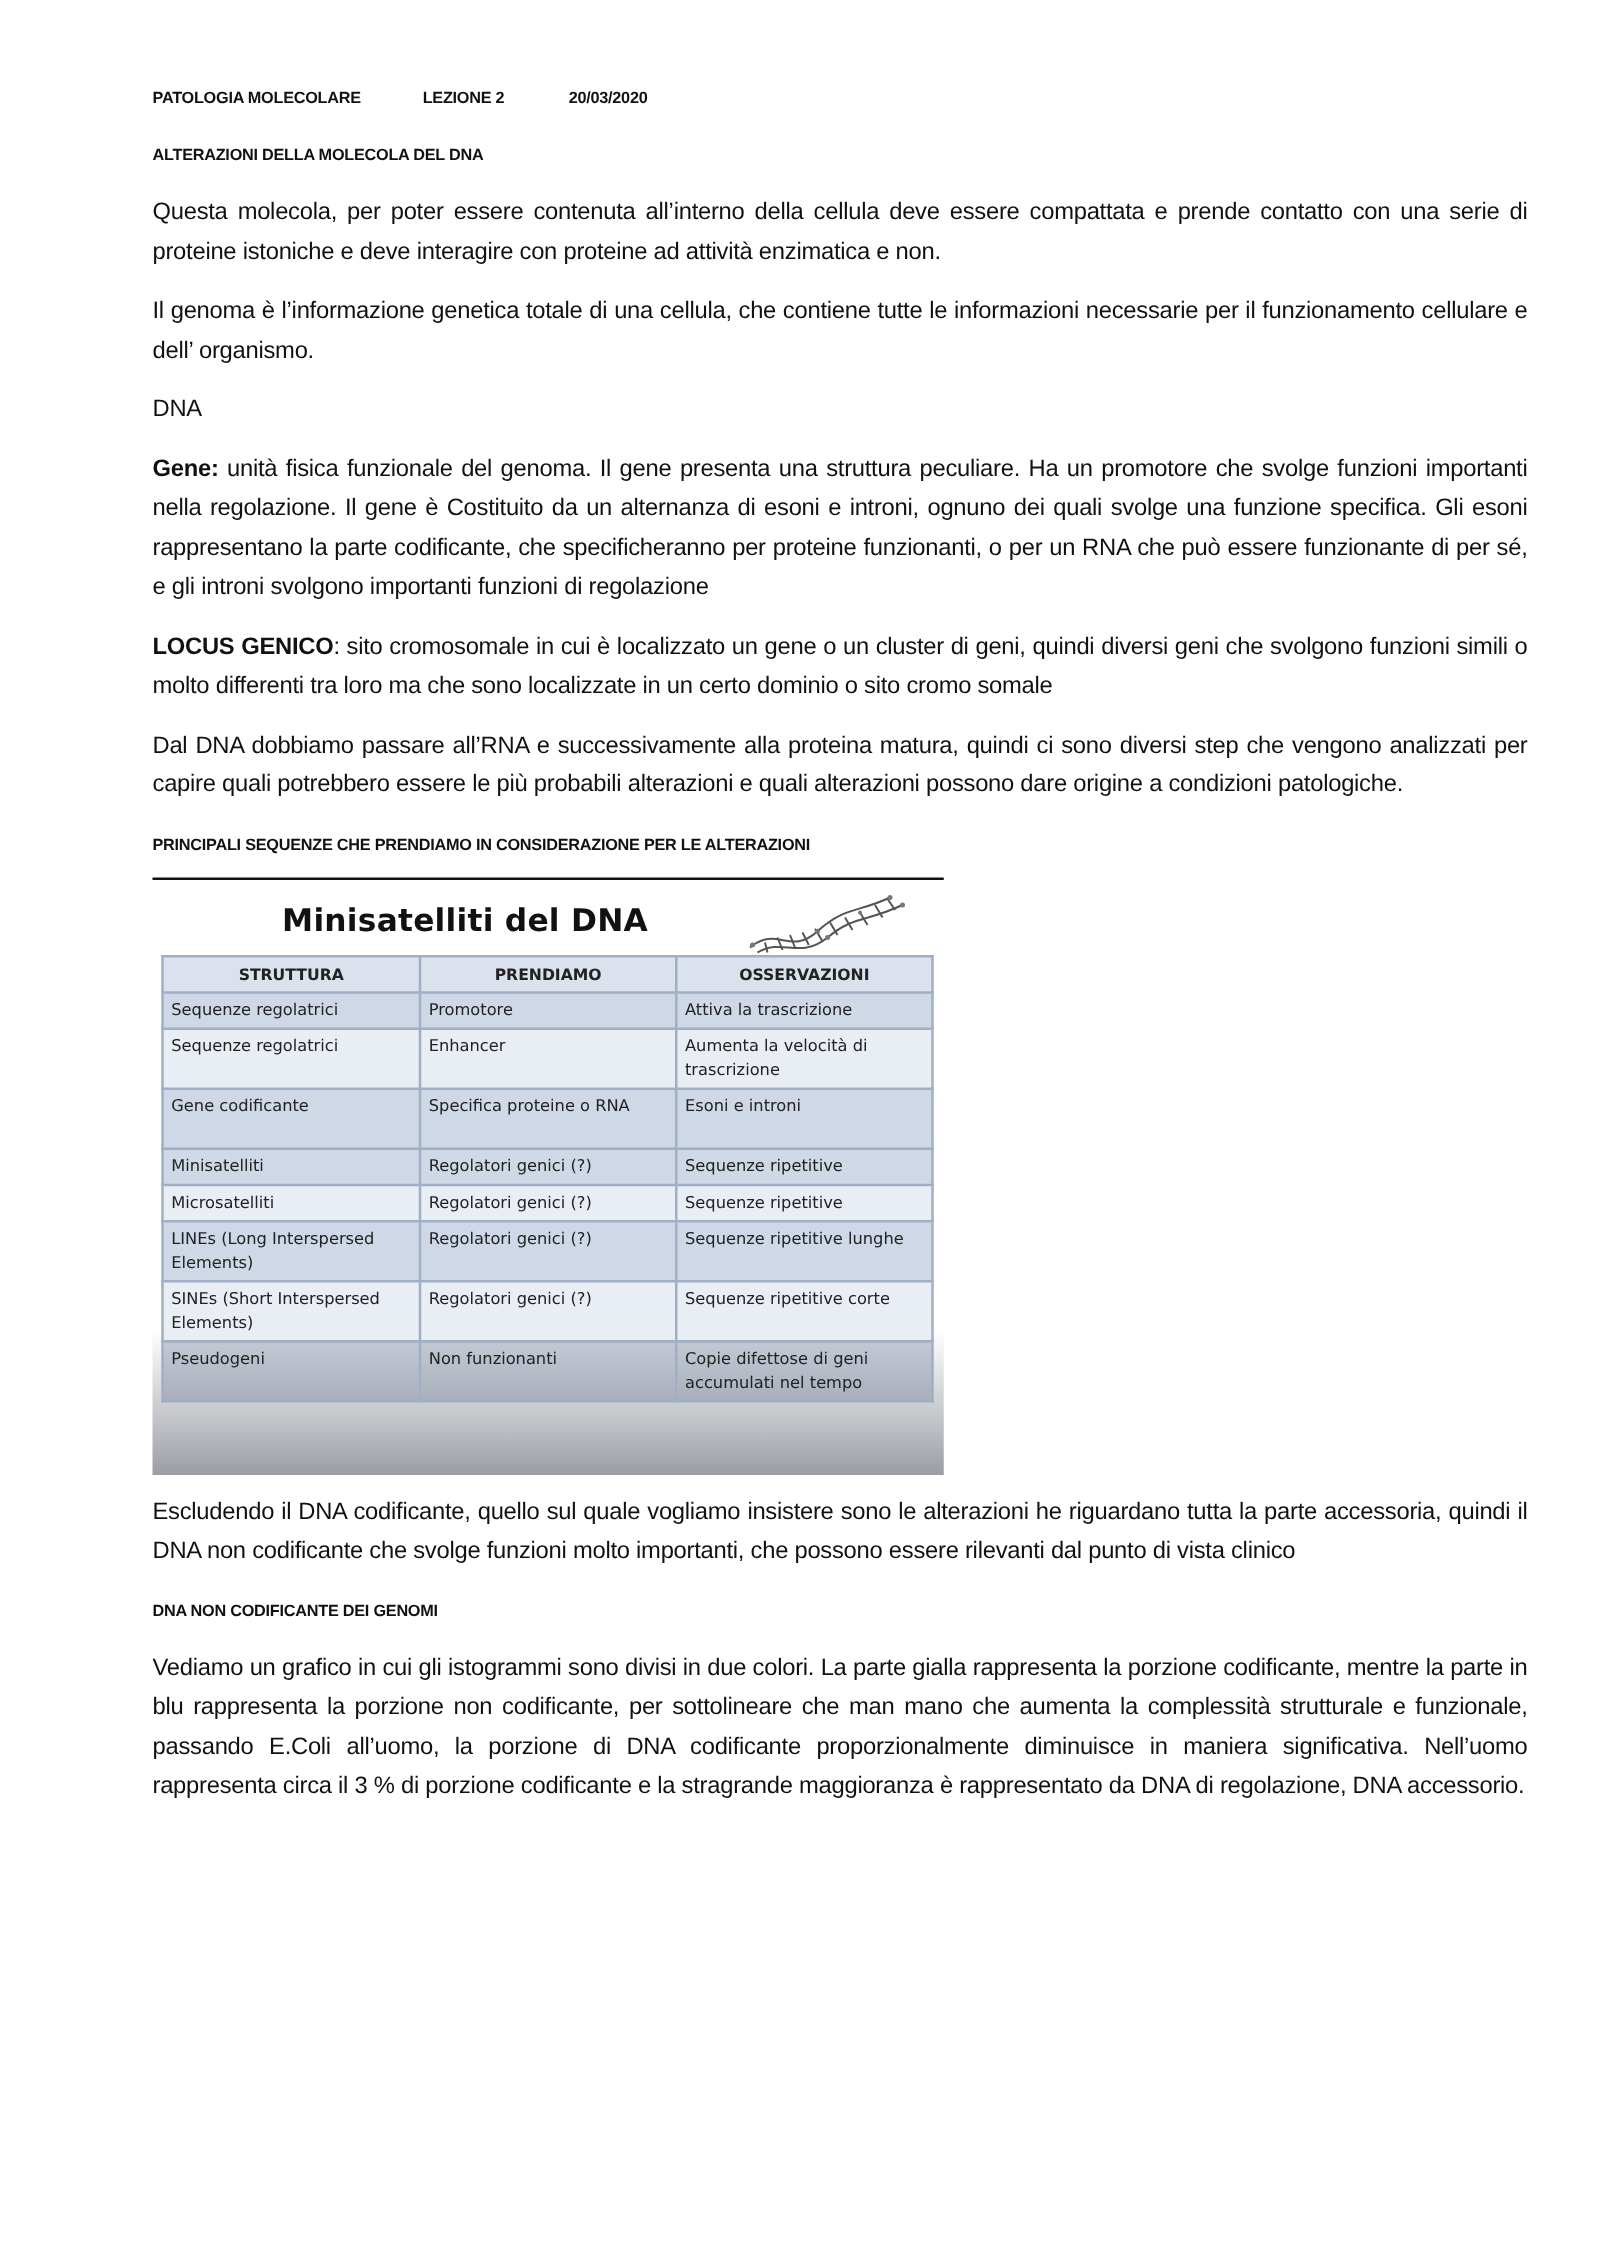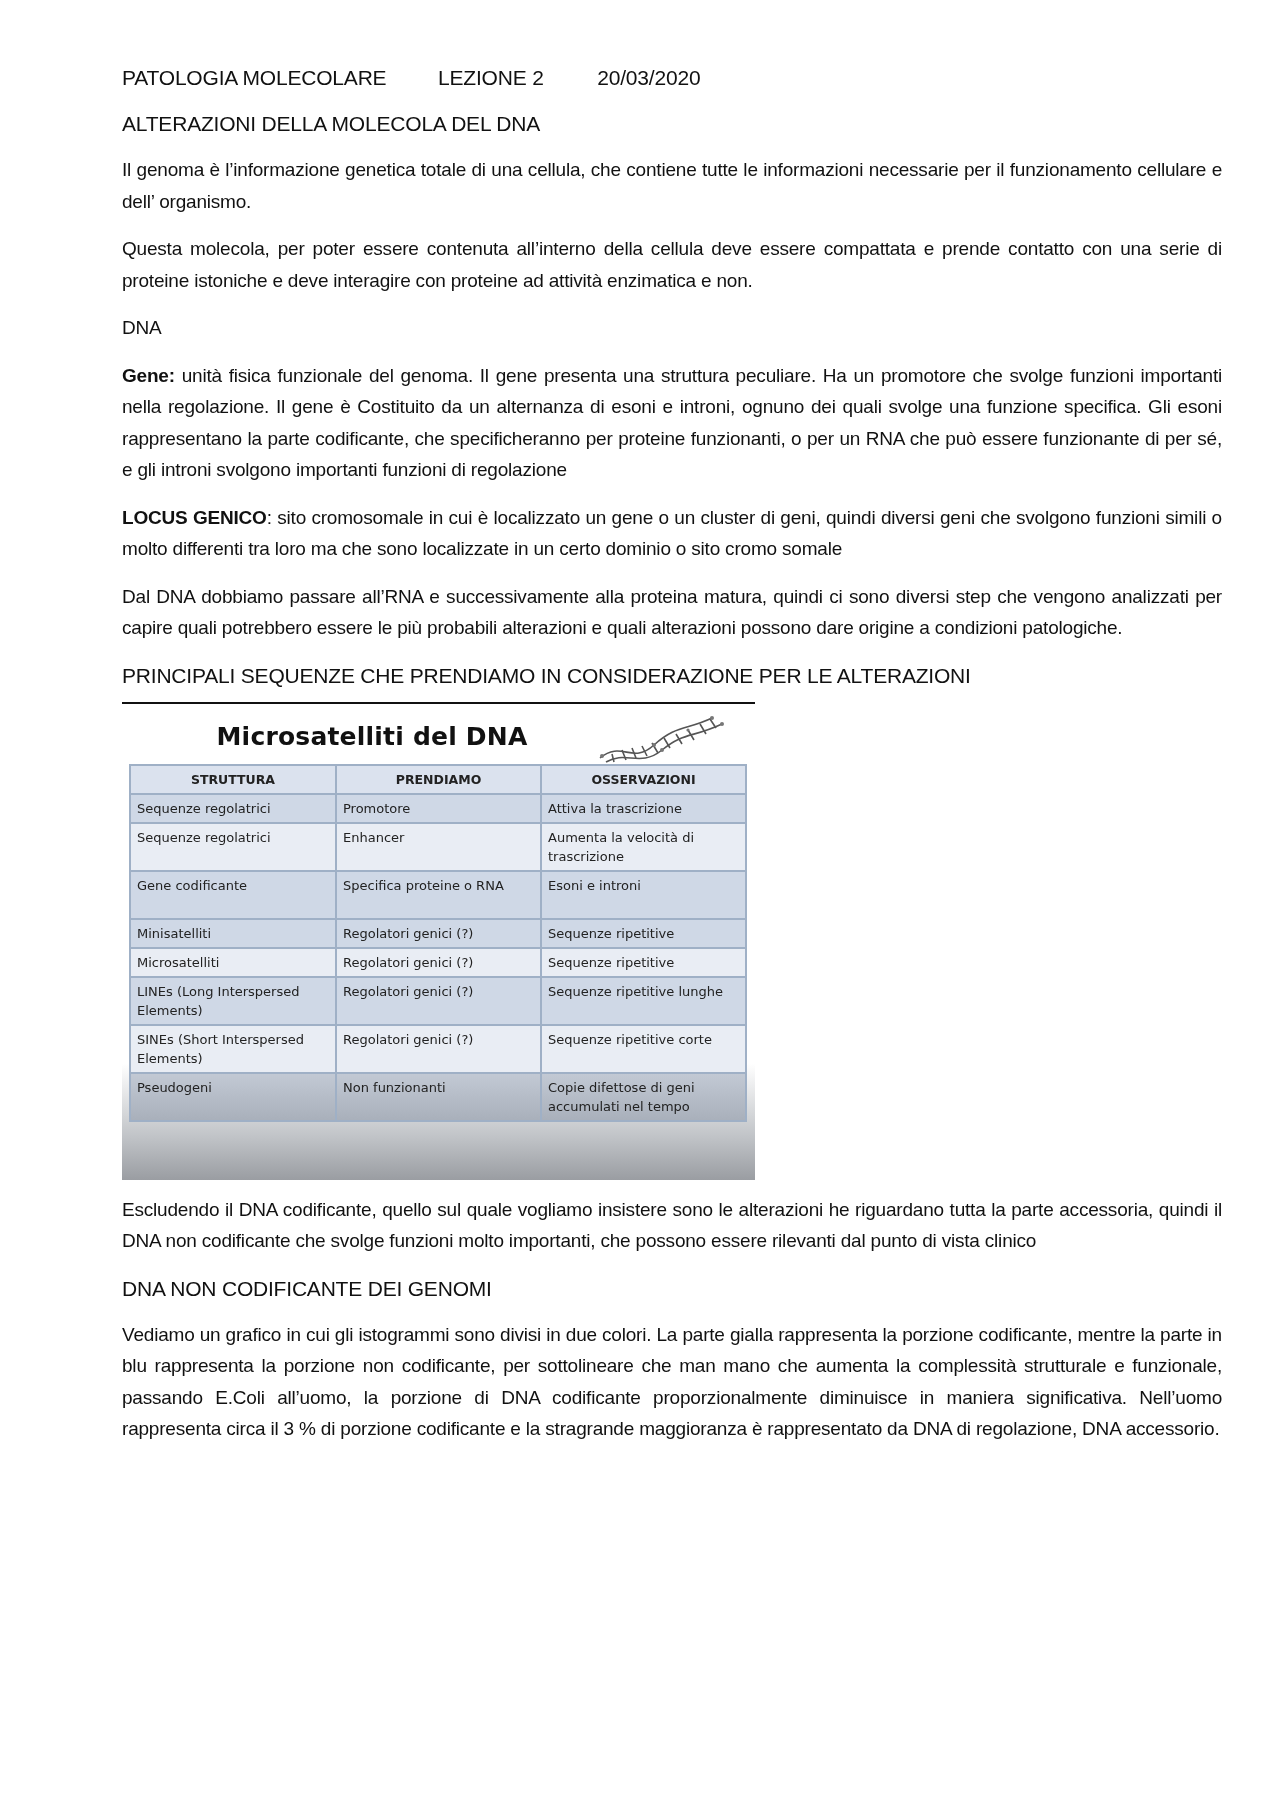--- a/index.html
+++ b/index.html
@@ -1,20 +1,20 @@
 <!DOCTYPE html>
 <html><head>
 <meta charset="utf-8">
 <style>
   html, body { margin: 0; padding: 0; background: #ffffff; }
   body { width: 1280px; height: 1811px; position: relative; overflow: hidden;
          font-family: "Liberation Sans", sans-serif; color: #111; }
   .page { position: absolute; left: 122px; top: 62px; width: 1100px; }
   .p { font-size: 19px; line-height: 31.5px; text-align: justify; margin: 0 0 16px 0; letter-spacing: -0.2px; }
-  .h { font-size: 21px; font-weight: normal; line-height: 31px; margin: 0 0 15px 0; letter-spacing: -0.2px; }
+  .h { font-size: 13px; font-weight: bold; line-height: 31px; margin: 0 0 15px 0; letter-spacing: -0.2px; }
   .hdr span { display: inline-block; }
   .hdr .s1 { margin-right: 46px; }
   .hdr .s2 { margin-right: 48px; }
   b { font-weight: bold; }
 
   .figure { position: relative; width: 633px; height: 478px; margin: -4px 0 14px 0; }
   .figure .topline { position: absolute; left: 0; top: 0; width: 633px; height: 2px; background: #111; }
   .figure .ftitle { position: absolute; left: 0; top: 20px; width: 500px; text-align: center;
         font-family: "DejaVu Sans", sans-serif; font-size: 25px; font-weight: 600; color: #111; letter-spacing: 0.2px; }
   .figure .dna { position: absolute; left: 470px; top: 8px; width: 140px; height: 55px; }
@@ -36,40 +36,40 @@
 <div class="page">
 
   <div class="h hdr">
     <span class="s1">PATOLOGIA MOLECOLARE</span>
     <span class="s2">LEZIONE 2</span>
     <span>20/03/2020</span>
   </div>
 
   <div class="h">ALTERAZIONI DELLA MOLECOLA DEL DNA</div>
 
+  <p class="p">Questa molecola, per poter essere contenuta all’interno della cellula deve essere compattata e prende contatto con una serie di proteine istoniche e deve interagire con proteine  ad attività enzimatica e non.</p>
   <p class="p">Il genoma è l’informazione genetica totale di una cellula, che contiene tutte le informazioni necessarie per il funzionamento cellulare e dell’ organismo.</p>
-  <p class="p">Questa molecola, per poter essere contenuta all’interno della cellula deve essere compattata e prende contatto con una serie di proteine istoniche e deve interagire con proteine  ad attività enzimatica e non.</p>
   <p class="p">DNA</p>
 
   <p class="p">
     <b>Gene:</b><span> unità fisica funzionale del genoma. Il gene presenta una struttura peculiare. Ha un promotore che svolge funzioni importanti nella regolazione. Il gene è Costituito da un alternanza di esoni e introni, ognuno dei quali svolge una funzione specifica. Gli esoni rappresentano la parte codificante, che specificheranno per proteine funzionanti, o per un RNA che può essere funzionante di per sé, e gli introni svolgono importanti funzioni di regolazione</span>
   </p>
 
 
   <p class="p">
     <b>LOCUS GENICO</b><span>: sito cromosomale  in cui è localizzato un gene o un cluster di geni, quindi diversi geni che svolgono funzioni simili o molto differenti tra loro ma che sono localizzate in un certo dominio o sito cromo somale</span>
   </p>
 
   <p class="p">Dal DNA dobbiamo passare all’RNA e successivamente alla proteina matura, quindi ci sono diversi step che vengono analizzati per capire quali potrebbero essere le più probabili alterazioni e quali alterazioni possono dare origine a condizioni patologiche.</p>
 
   <div class="h">PRINCIPALI SEQUENZE CHE PRENDIAMO IN CONSIDERAZIONE PER LE ALTERAZIONI</div>
 
   <div class="figure">
     <div class="topline"></div>
-    <div class="ftitle">Microsatelliti del DNA</div>
+    <div class="ftitle">Minisatelliti del DNA</div>
     <svg class="dna" viewBox="0 0 140 55">
       <g fill="none" stroke="#555" stroke-width="1.6">
         <path d="M8 48 C 30 30, 40 55, 62 35 S 95 20, 120 8"></path>
         <path d="M14 52 C 34 40, 48 58, 70 40 S 100 28, 130 14"></path>
         <path d="M20 44 L22 52 M30 40 L34 50 M40 38 L44 48 M50 36 L55 46 M60 33 L66 43 M72 28 L78 38 M84 24 L90 34 M96 20 L102 30 M108 14 L114 24 M118 9 L124 18"></path>
       </g>
       <g fill="#777">
         <circle cx="10" cy="46" r="2"></circle>
           <circle cx="62" cy="35" r="2"></circle>
           <circle cx="120" cy="8" r="2"></circle>

